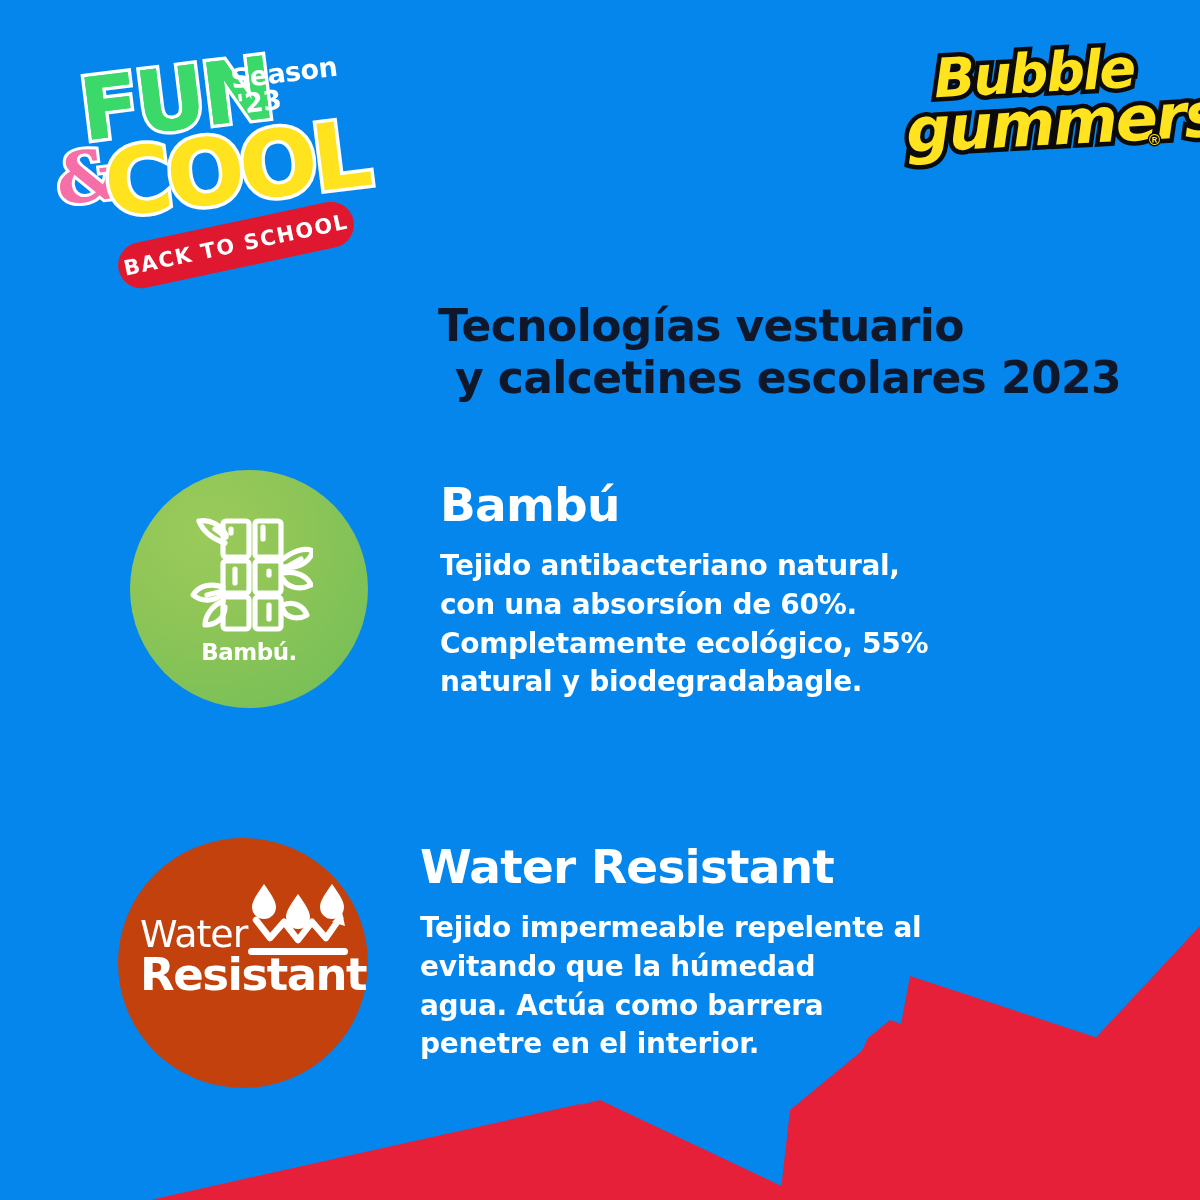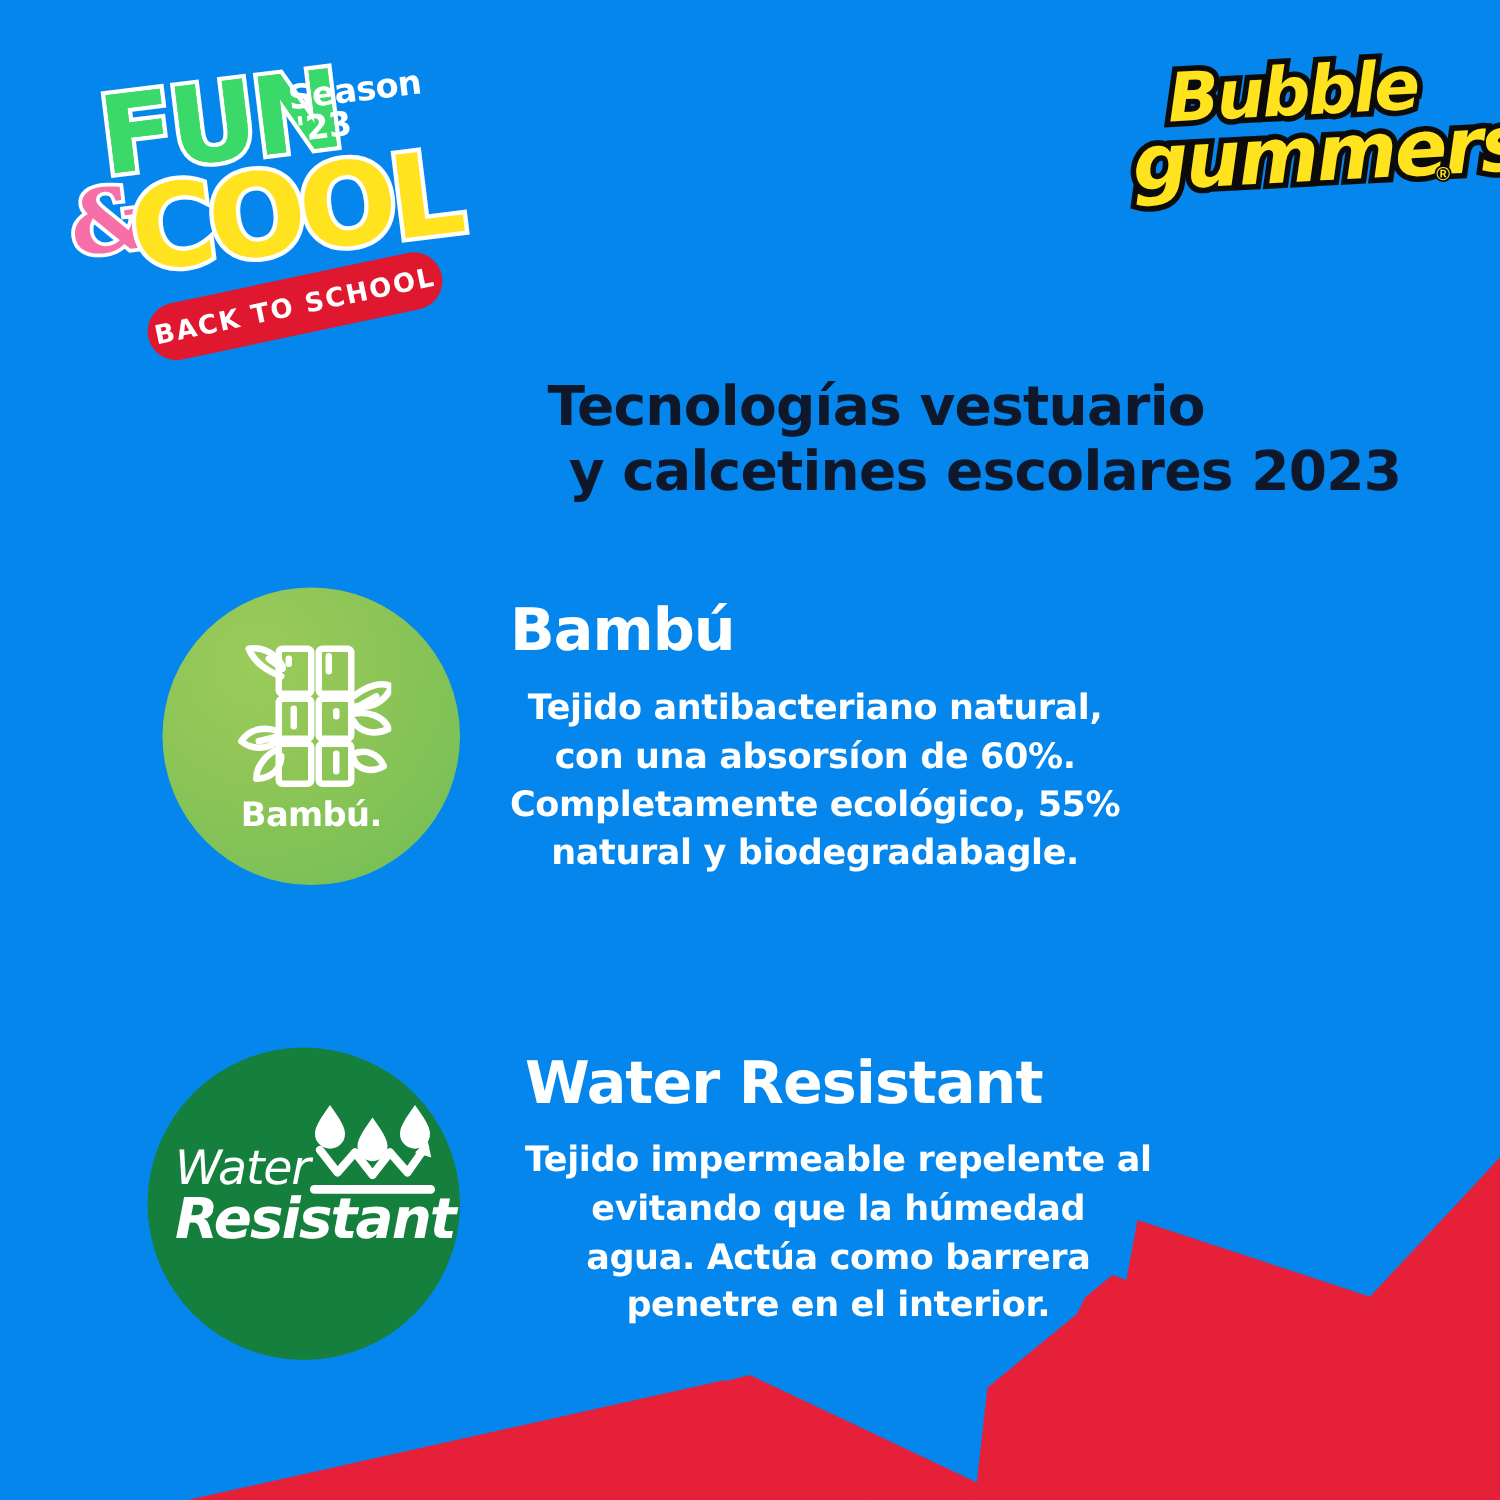--- a/index.html
+++ b/index.html
@@ -191,65 +191,63 @@
     flex-direction: column;
     align-items: center;
     justify-content: center;
   }
   .badge.bamboo-badge {
     background: radial-gradient(circle at 32% 26%, #9ACB5B 0%, #8FC557 38%, #6FBE58 100%);
   }
   .badge.water-badge {
     width: 250px;
     height: 250px;
-    background: #15803d;
-    font-style: italic;
+    background: #c2410c;
   }
 
   .badge-icon { display: block; }
   .badge-caption {
     color: #ffffff;
     font-family: "DejaVu Sans", sans-serif;
     font-weight: bold;
-    font-size: 27px;
+    font-size: 23px;
     letter-spacing: -0.5px;
     margin-top: 6px;
   }
   .wr-caption {
     position: absolute;
     left: 22px;
     top: 78px;
     color: #ffffff;
     font-family: "DejaVu Sans", sans-serif;
     line-height: 0.98;
   }
   .wr-caption .w1 { display:block; font-size: 38px; font-weight: normal; letter-spacing: -1px; }
   .wr-caption .w2 { display:block; font-size: 45px; font-weight: bold; letter-spacing: -1.5px; margin-top: 0; }
 
   .feature-text {
     color: #ffffff;
   }
-  .feature.bamboo .feature-text { margin-left: 40px; padding-top: 10px; }
+  .feature.bamboo .feature-text { margin-left: 72px; padding-top: 10px; }
   .feature.water  .feature-text { margin-left: 52px; padding-top: 4px; }
 
   .feature-title {
     font-family: "DejaVu Sans", sans-serif;
     font-weight: bold;
     font-size: 47px;
     line-height: 1.05;
     letter-spacing: -0.8px;
     margin-bottom: 18px;
   }
   .feature-body {
     font-family: "DejaVu Sans", sans-serif;
     font-weight: bold;
     font-size: 28px;
     line-height: 1.38;
     letter-spacing: -0.3px;
-    text-align: center;
   }
   .feature-body span { display: block; }
 </style>
 </head>
 <body>
 
 <div id="poster">
 
   <svg class="bottom-shape" viewBox="0 0 1200 340" preserveAspectRatio="none">
     <path d="M 1200 66

